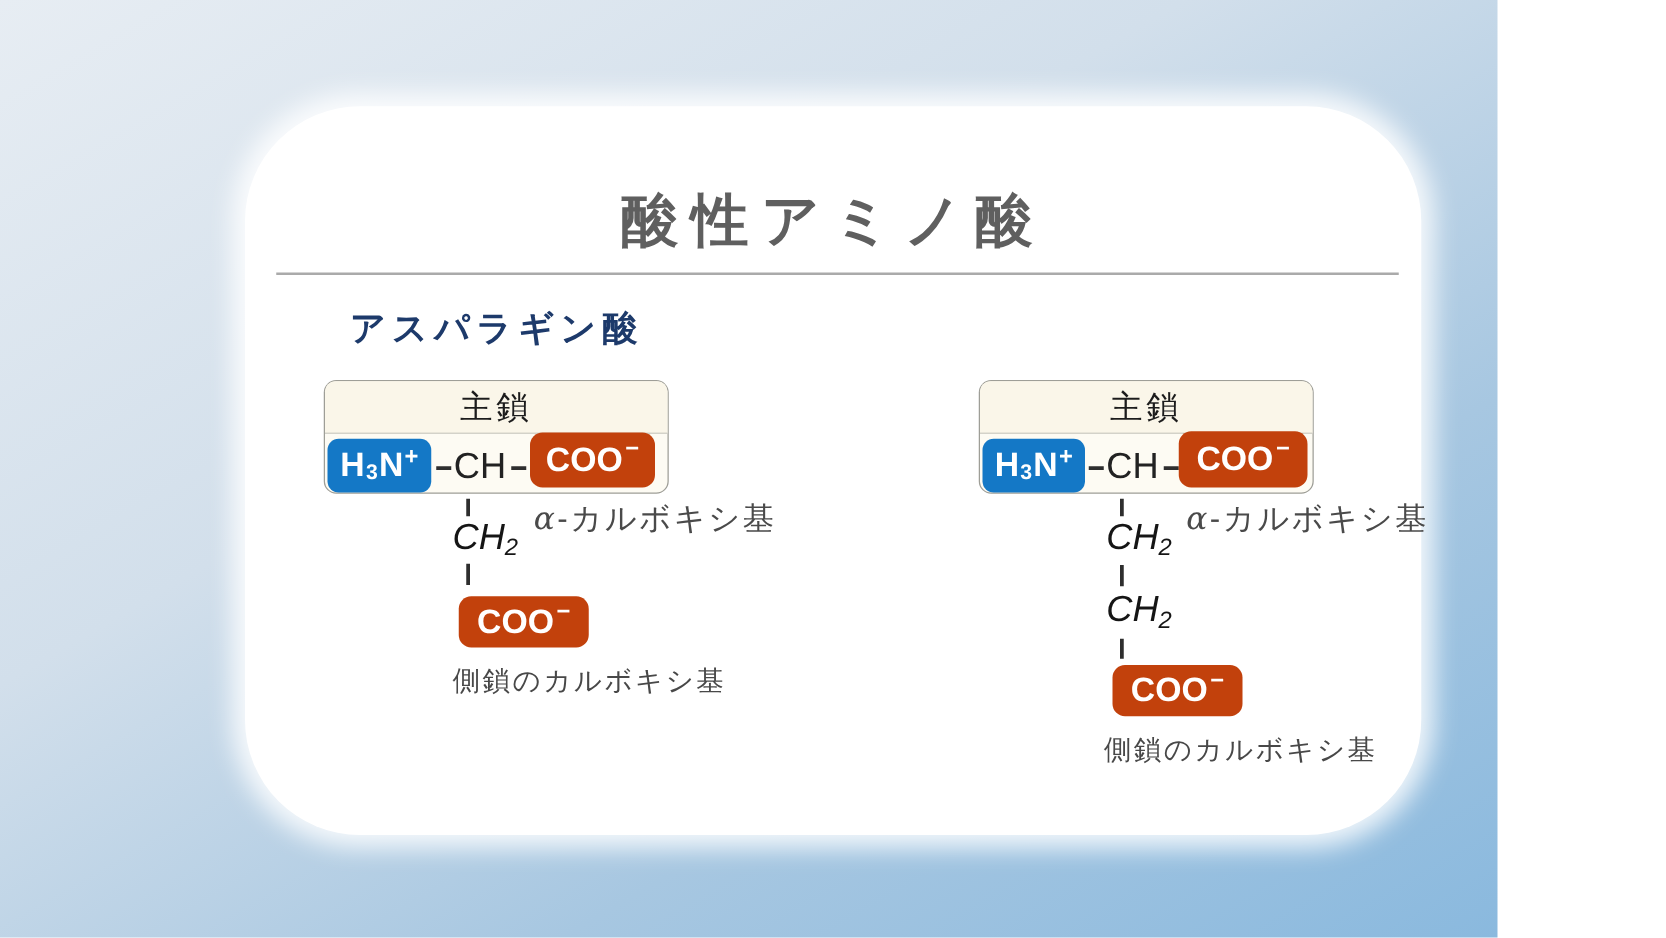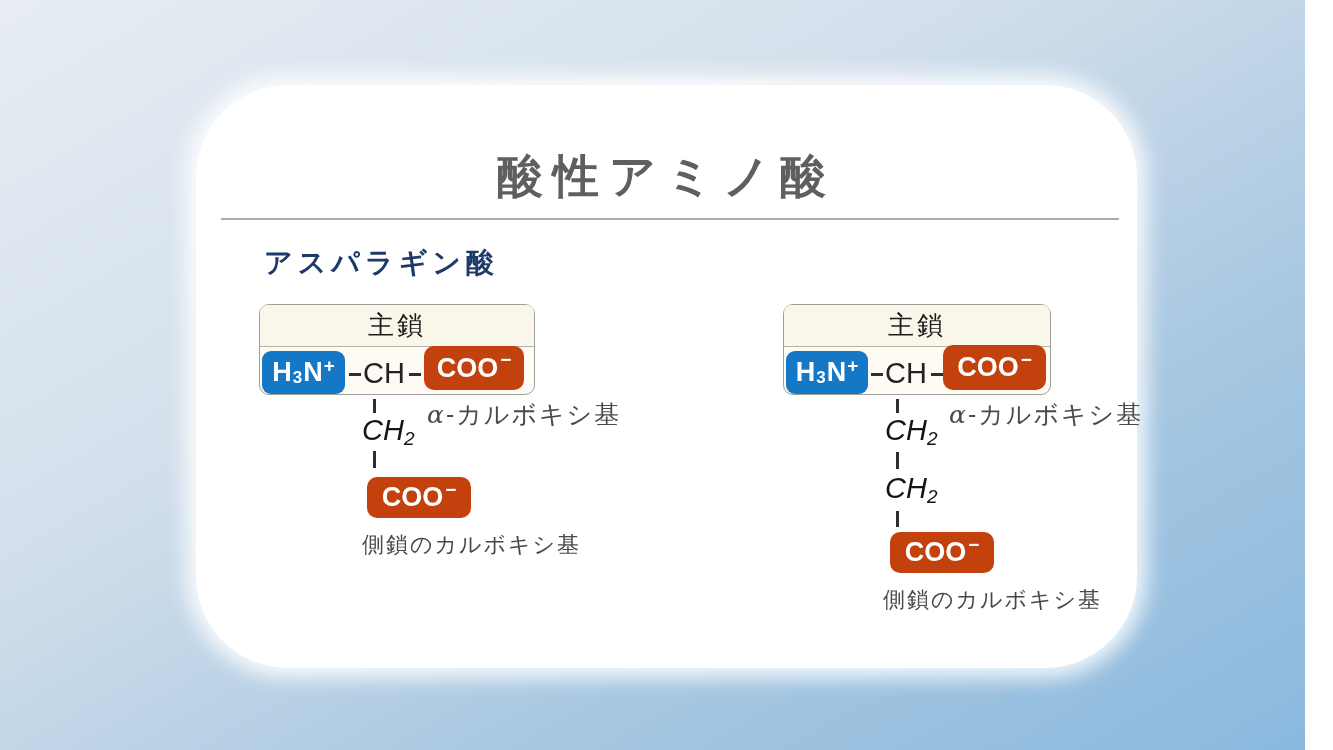--- a/index.html
+++ b/index.html
@@ -1,21 +1,21 @@
 <!DOCTYPE html>
 <html><head>
 <meta charset="utf-8">
 <style>
   html,body{margin:0;padding:0;}
   body{
     font-family:"Liberation Sans","DejaVu Sans",sans-serif;
     width:1333px;height:750px;overflow:hidden;
   }
   .stage{
-    position:relative;width:1305px;height:750px;
+    position:relative;width:1198px;height:750px;
     background:linear-gradient(150deg,#e7edf3 0%,#d2dfeb 38%,#a7c7e1 70%,#8ab9de 100%);
     overflow:hidden;
   }
   .card{
     position:absolute;left:196px;top:85px;width:941px;height:583px;
     background:#ffffff;border-radius:92px;
     box-shadow:0 0 20px 10px rgba(255,255,255,0.85);
   }
   .page-title{
     position:absolute;left:196px;top:146px;width:941px;
@@ -23,21 +23,21 @@
     letter-spacing:10px;
   }
   .title-divider{
     position:absolute;left:221px;top:218px;width:898px;height:2px;
     background:#aaaaaa;
   }
   .subtitle{
     position:absolute;font-size:28px;font-weight:700;color:#1d3a6b;
     letter-spacing:5px;white-space:nowrap;
   }
-  .subtitle.left{left:264px;top:244px;}
+  .subtitle.left{left:280px;top:244px;}
   .subtitle.right{left:810px;top:244px;}
   .mainbox{
     position:absolute;top:304px;height:91px;
     border:1.5px solid #9e9e97;border-radius:10px;
     background:#fdfbf3;box-sizing:border-box;
   }
   .mainbox.left{left:259px;width:276px;}
   .mainbox.right{left:783px;width:268px;}
   .mainbox-header{
     position:absolute;left:0;top:0;right:0;height:41px;

